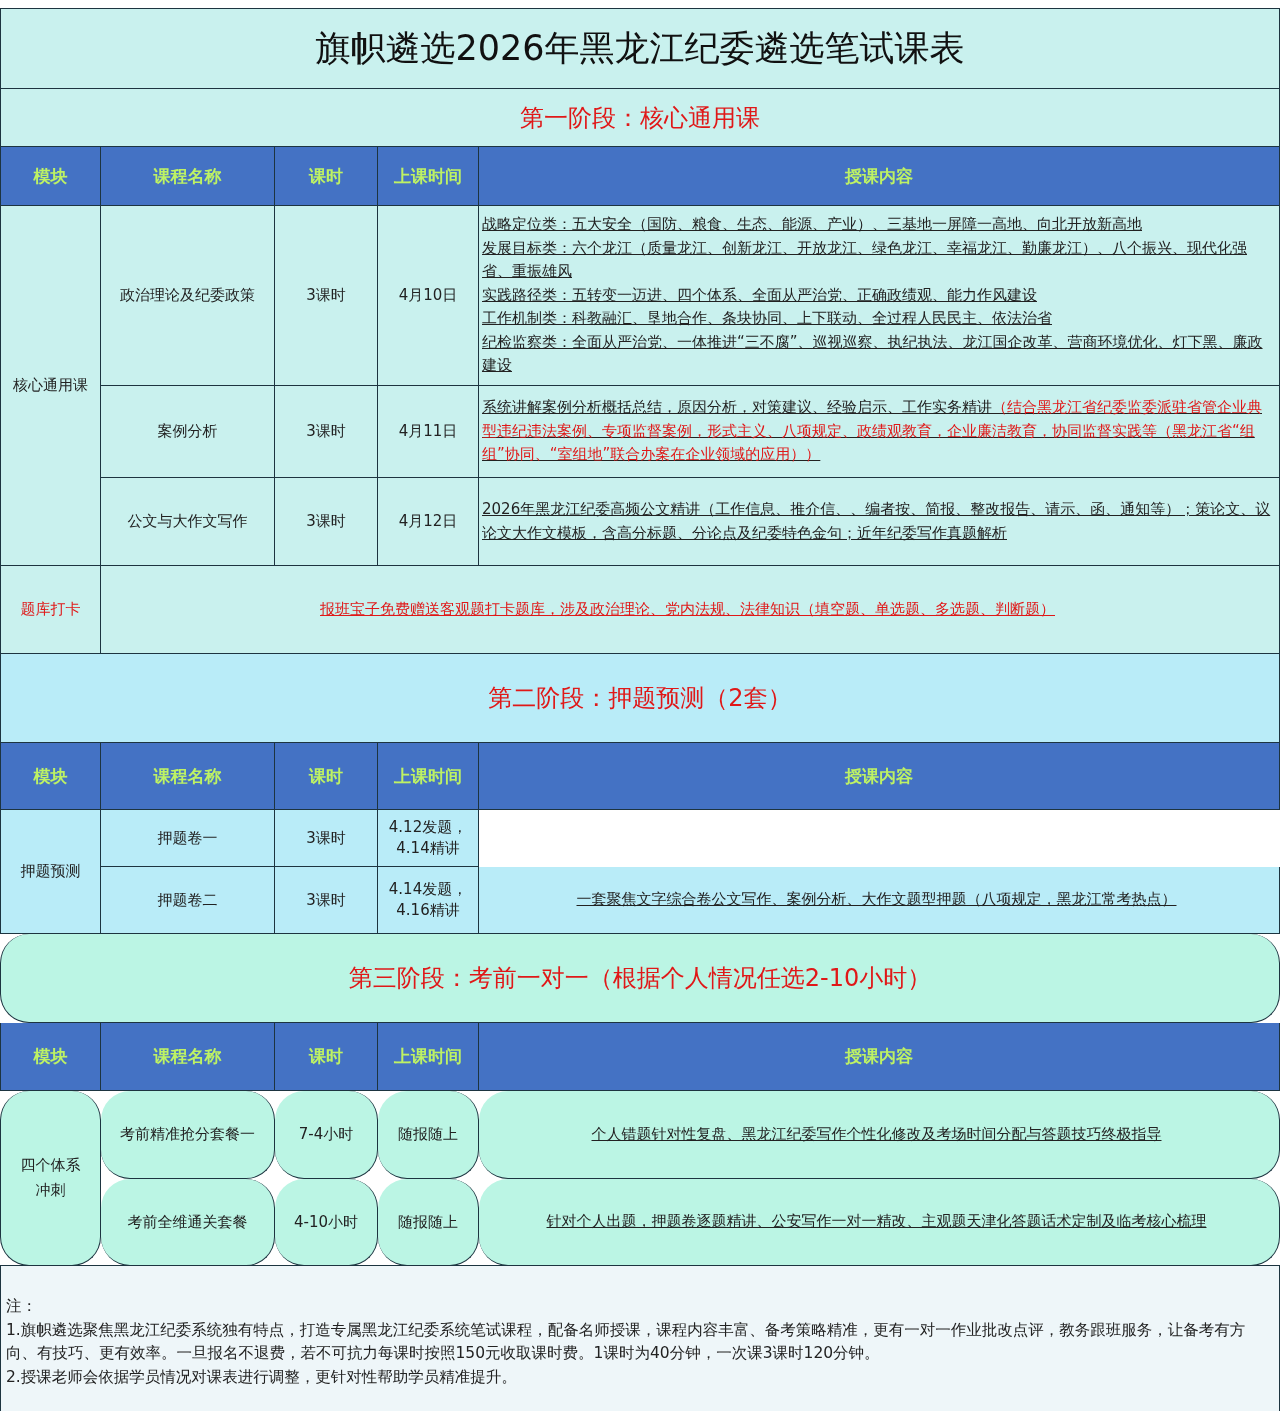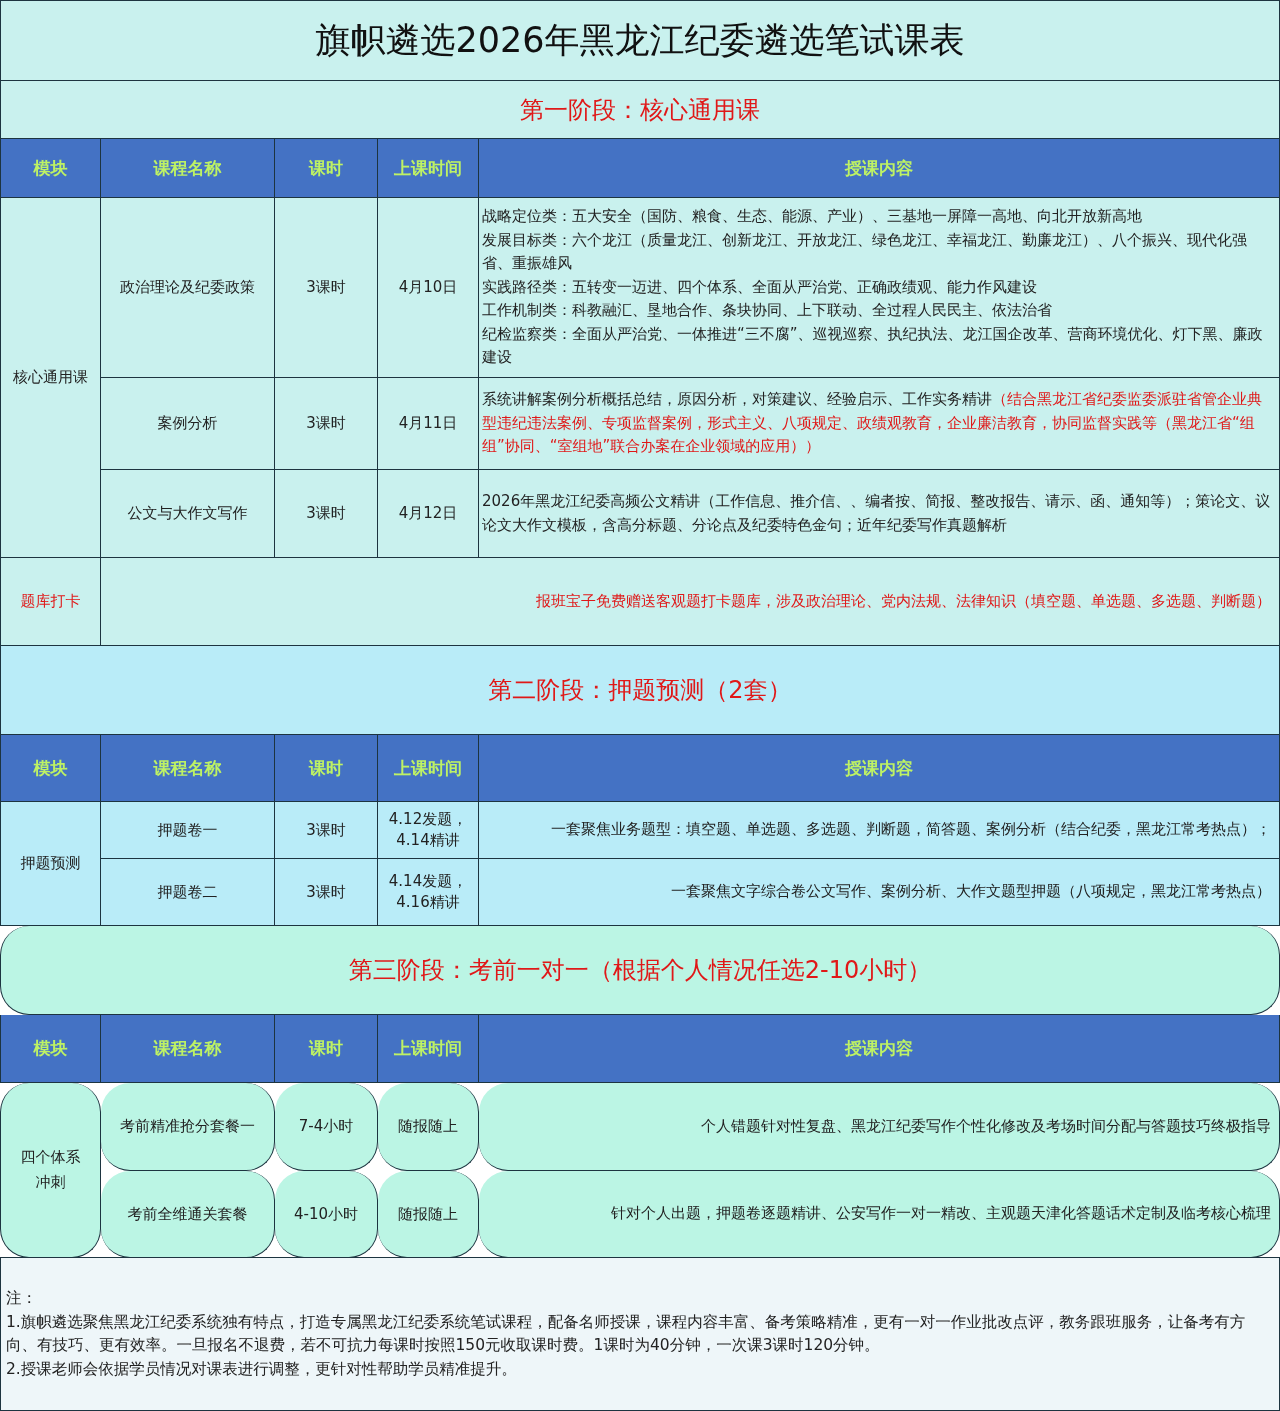--- a/index.html
+++ b/index.html
@@ -1,27 +1,27 @@
 <!DOCTYPE html>
 <html><head>
 <meta charset="utf-8">
 <style>
   * { box-sizing: border-box; margin: 0; padding: 0; }
   html, body { width: 1280px; height: 1411px; background: #ffffff; overflow: hidden; }
   body { font-family: "DejaVu Sans", "Liberation Sans", sans-serif; color: #1a1a1a; }
-  .sheet { position: relative; width: 1280px; height: 1257px; }
+  .sheet { position: relative; width: 1280px; height: 1257px; margin-top: 8px; }
   .abs { position: absolute; display: flex; align-items: center; justify-content: center; text-align: center; border-right: 1px solid #1d3440; border-bottom: 1px solid #1d3440; }
   .c1 { background: #c9f1ee; }
   .c2 { background: #b9ecf8; }
   .c3 { background: #bbf5e4; border-radius: 29px; }
   .hdr { background: #4472c4; color: #bef264; font-weight: bold; font-size: 17px; }
   .stage { font-size: 24px; color: #e01818; }
   .title { font-size: 35px; color: #111; letter-spacing: 0px; }
   .cell { font-size: 15px; color: #222; }
-  .content { justify-content: flex-end; text-align: left; font-size: 15px; line-height: 23.5px; padding: 0 8px 0 3px; color: #222; }
+  .content { justify-content: center; text-align: left; font-size: 15px; line-height: 23.5px; padding: 0 8px 0 3px; color: #222; text-decoration: underline; }
   .red { color: #e01818; }
   .notes { position: absolute; left: 0; top: 1257px; width: 1280px; height: 154px; background: #eef6f9; border: 1px solid #1d3440; border-top: 1px solid #1d3440; padding: 29px 6px 0 5px; font-size: 15.5px; line-height: 23.5px; color: #222; }
   .left-border { border-left: 1px solid #1d3440; }
 </style>
 </head>
 <body>
 
 <div class="sheet">
 
   <div class="abs c1 title left-border" style="left:0;top:0;width:1280px;height:81px;border-top:1px solid #1d3440;">
@@ -83,23 +83,20 @@
   <div class="abs hdr" style="left:479px;top:735px;width:801px;height:67px;">授课内容</div>
 
   <div class="abs c2 cell left-border" style="left:0;top:802px;width:101px;height:124px;">押题预测</div>
 
   <div class="abs c2 cell" style="left:101px;top:802px;width:174px;height:57px;">押题卷一</div>
   <div class="abs c2 cell" style="left:275px;top:802px;width:103px;height:57px;">3课时</div>
   <div class="abs c2 cell" style="left:378px;top:802px;width:101px;height:57px;flex-direction:column;line-height:21px;">
     <div>4.12发题，</div>
     <div>4.14精讲</div>
   </div>
-  <div class="abs c2 content" style="left:479px;top:802px;width:801px;height:57px;">
-      <span>一套聚焦业务题型：填空题、单选题、多选题、判断题，简答题、案例分析（结合纪委，黑龙江常考热点）；</span>
-    </div>
 
   <div class="abs c2 cell" style="left:101px;top:859px;width:174px;height:67px;">押题卷二</div>
   <div class="abs c2 cell" style="left:275px;top:859px;width:103px;height:67px;">3课时</div>
   <div class="abs c2 cell" style="left:378px;top:859px;width:101px;height:67px;flex-direction:column;line-height:21px;">
     <div>4.14发题，</div>
     <div>4.16精讲</div>
   </div>
   <div class="abs c2 content" style="left:479px;top:859px;width:801px;height:67px;">
       <span>一套聚焦文字综合卷公文写作、案例分析、大作文题型押题（八项规定，黑龙江常考热点）</span>
     </div>

